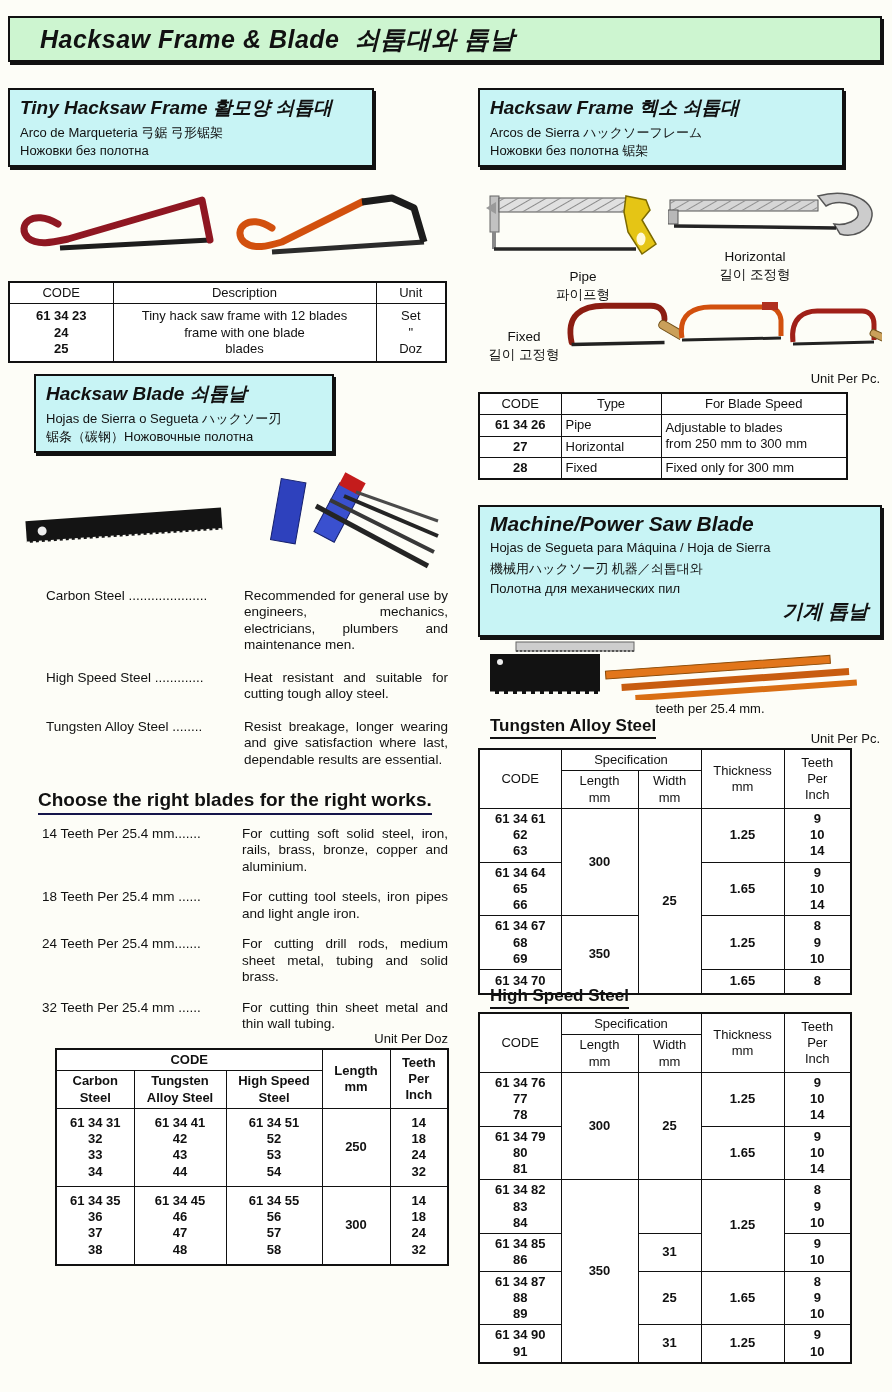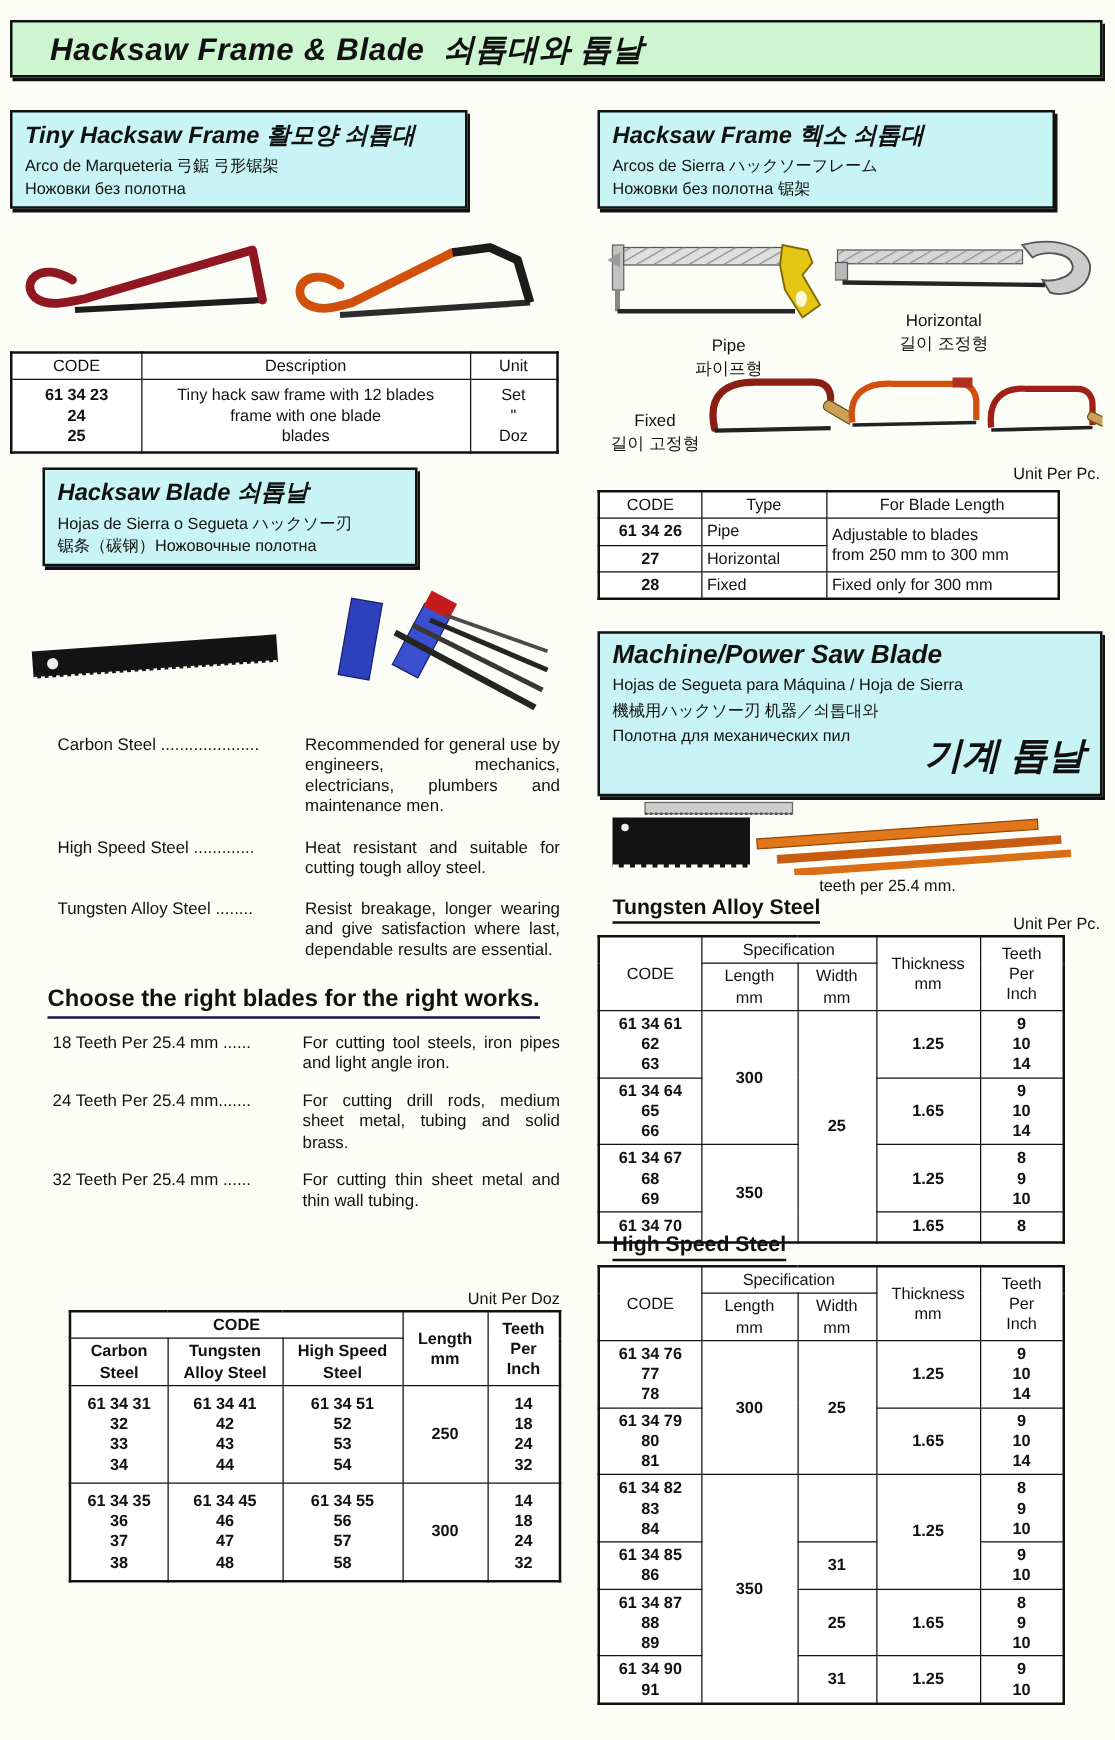--- a/index.html
+++ b/index.html
@@ -56,21 +56,21 @@
 
   .blade-table { left:55px; top:1048px; width:392px; }
   .blade-table col.c1{width:78px} .blade-table col.c2{width:92px} .blade-table col.c3{width:96px}
   .blade-table col.c4{width:68px} .blade-table col.c5{width:58px}
   .blade-table th { font-weight:bold; }
   .blade-table td { font-weight:bold; padding:6px 2px; }
 
   .machine-box { left:478px; top:505px; width:404px; height:132px; position:absolute; }
   .machine-box .title { font-size:21px; }
   .machine-box .sub { margin-top:3px; }
-  .korean-big { position:absolute; right:12px; bottom:10px; font-size:30px; font-weight:bold; font-style:italic; }
+  .korean-big { position:absolute; right:12px; bottom:10px; font-size:20px; font-weight:bold; font-style:italic; }
 
   .machine-art { left:486px; top:640px; width:396px; height:60px; }
   .teeth-note { left:620px; top:701px; width:180px; text-align:center; font-size:13px; }
 
   .steel-heading { font-size:17px; font-weight:bold; border-bottom:2px solid #111; padding-bottom:1px; }
   .ta-heading { left:490px; top:716px; }
   .ta-unit { left:760px; top:731px; width:120px; text-align:right; }
   .hs-heading { left:490px; top:986px; }
 
   .spec-table { }
@@ -175,20 +175,24 @@
     <div class="def-row">
       <div class="def-term">Tungsten Alloy Steel ........</div>
       <div class="def-desc">Resist breakage, longer wearing and give satisfaction where last, dependable results are essential.</div>
     </div>
   </div>
 
   <div class="abs choose">Choose the right blades for the right works.</div>
 
   <div class="abs teeth-info">
     <div class="def-row">
+      <div class="def-term">14 Teeth Per 25.4 mm.......</div>
+      <div class="def-desc">For cutting soft solid steel, iron, rails, brass, bronze, copper and aluminium.</div>
+    </div>
+    <div class="def-row">
       <div class="def-term">18 Teeth Per 25.4 mm ......</div>
       <div class="def-desc">For cutting tool steels, iron pipes and light angle iron.</div>
     </div>
     <div class="def-row">
       <div class="def-term">24 Teeth Per 25.4 mm.......</div>
       <div class="def-desc">For cutting drill rods, medium sheet metal, tubing and solid brass.</div>
     </div>
     <div class="def-row">
       <div class="def-term">32 Teeth Per 25.4 mm ......</div>
       <div class="def-desc">For cutting thin sheet metal and thin wall tubing.</div>
@@ -340,21 +344,21 @@
   <table class="abs tbl frame-table">
     <colgroup>
         <col style="width:82px">
         <col style="width:100px">
         <col style="width:186px">
       </colgroup>
     <thead>
       <tr>
         <th>CODE</th>
         <th>Type</th>
-        <th>For Blade Length</th>
+        <th>For Blade Speed</th>
       </tr>
     </thead>
     <tbody>
       <tr>
         <td class="code">61 34 26</td>
         <td class="left">Pipe</td>
         <td rowspan="2" class="left pre">Adjustable to blades
 from 250 mm to 300 mm</td>
       </tr>
       <tr>

